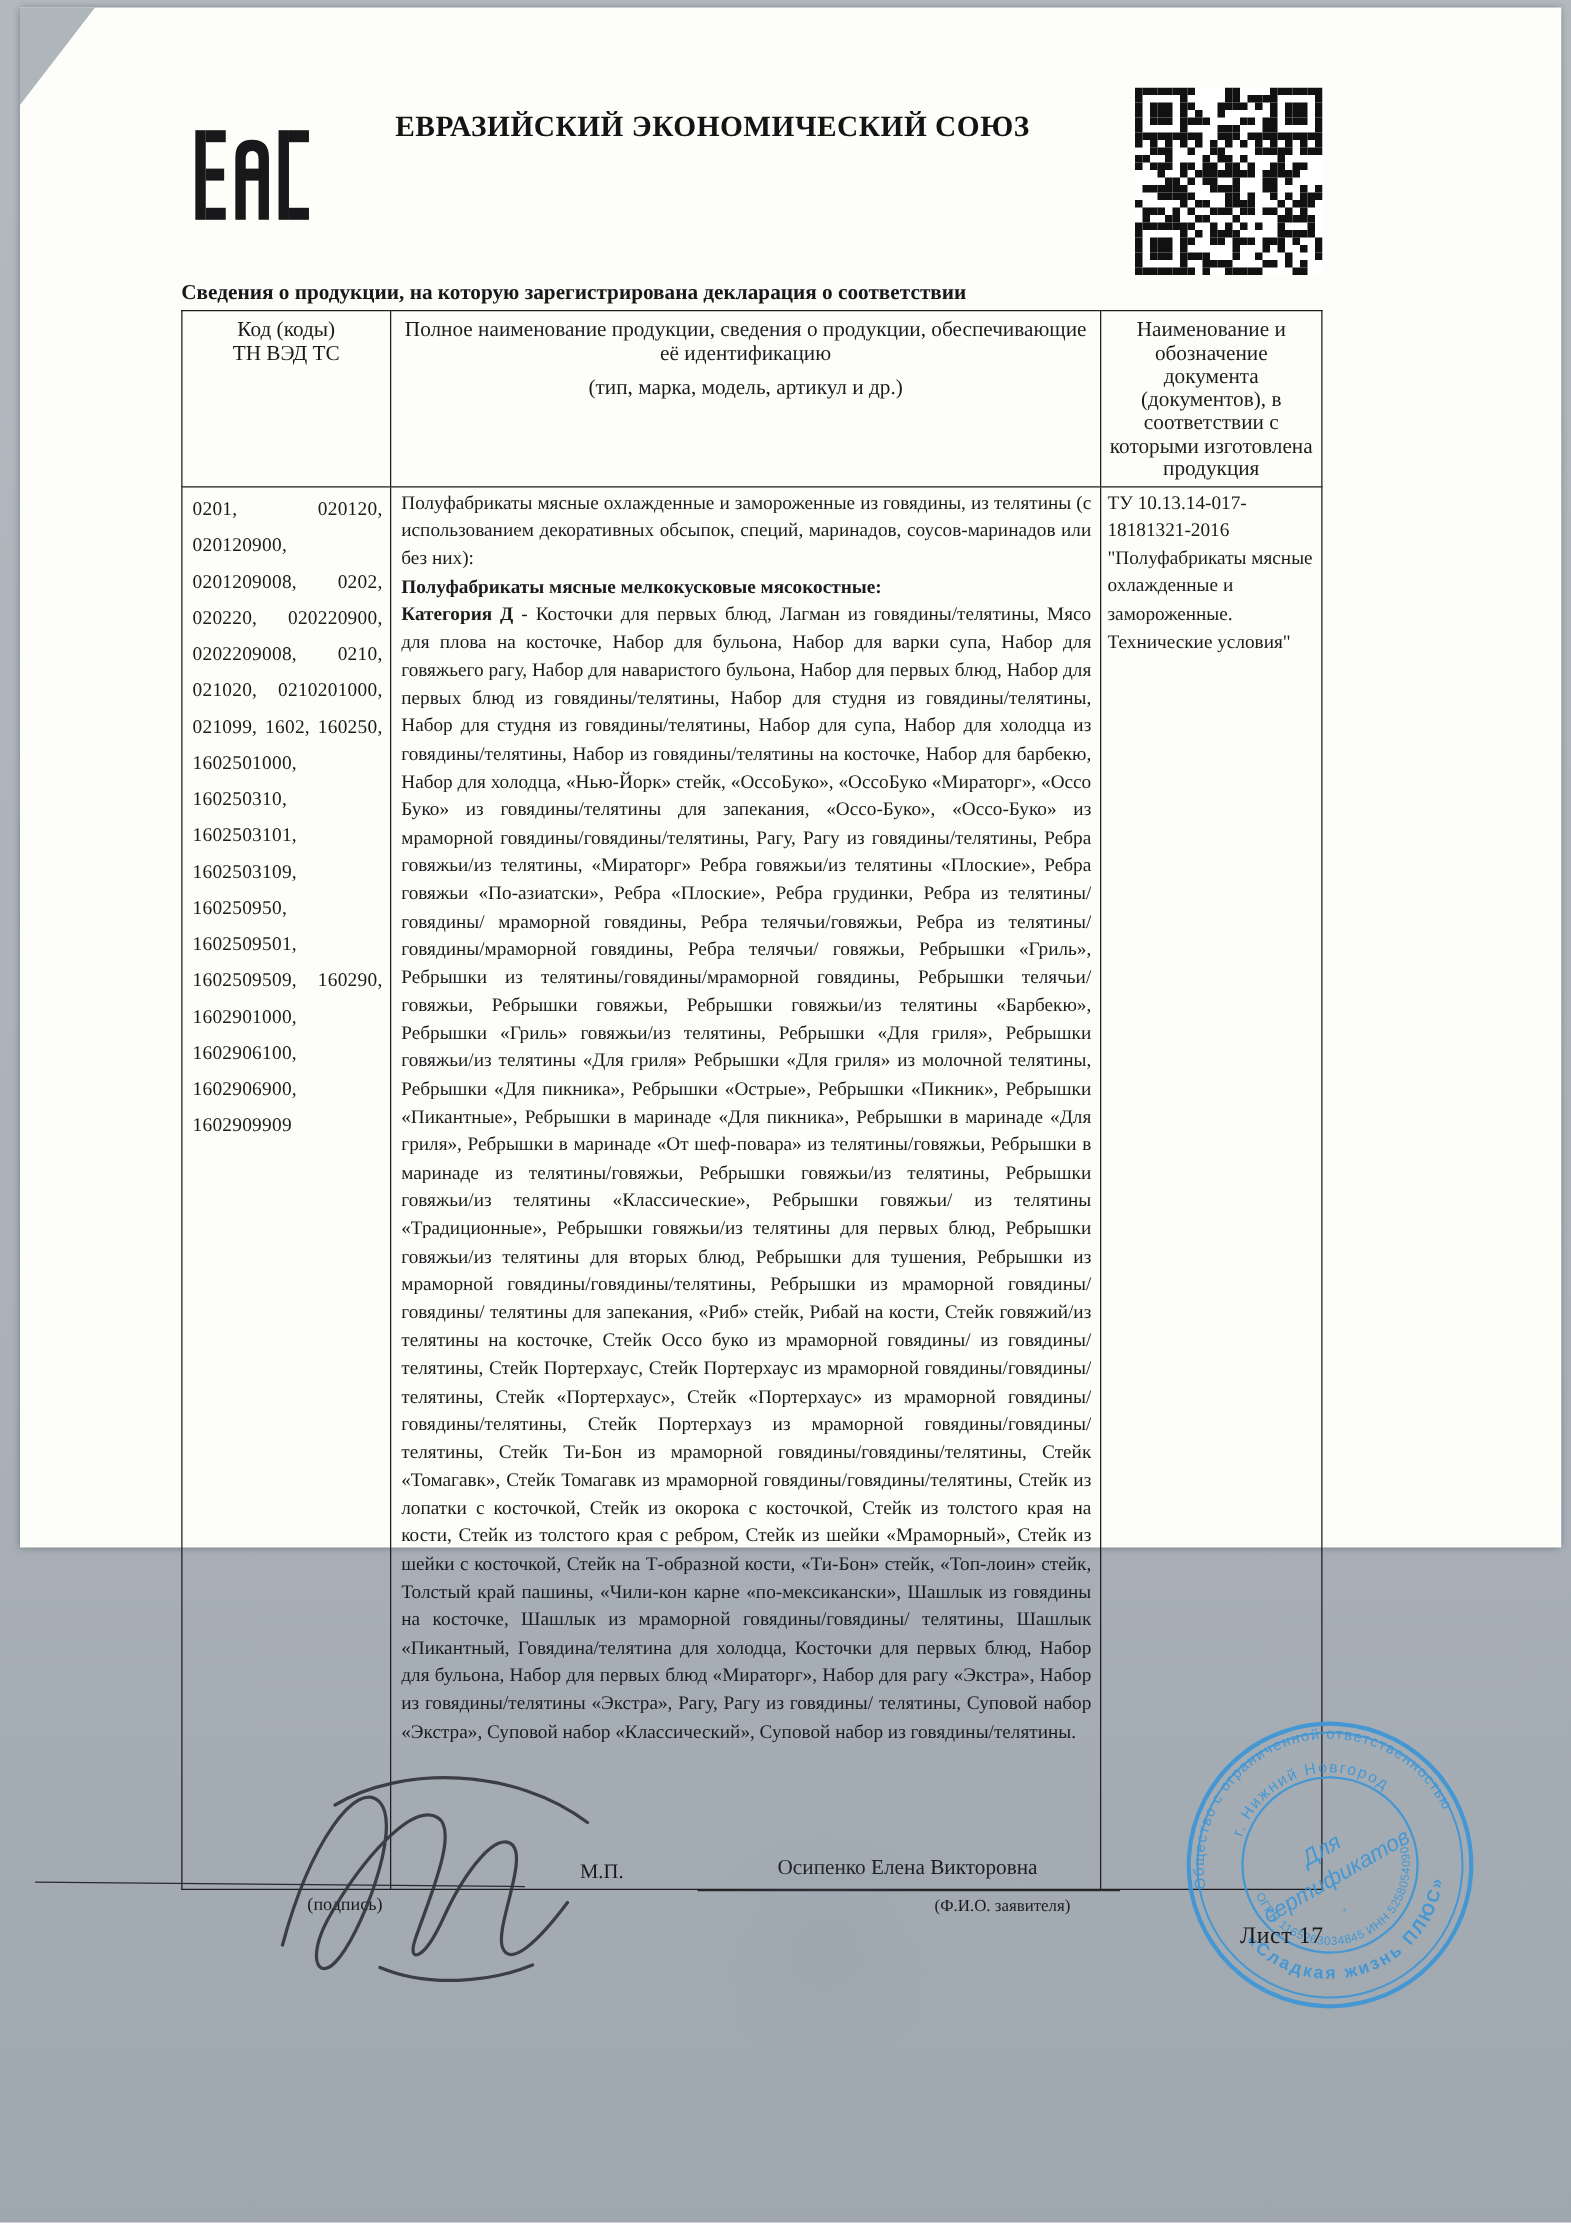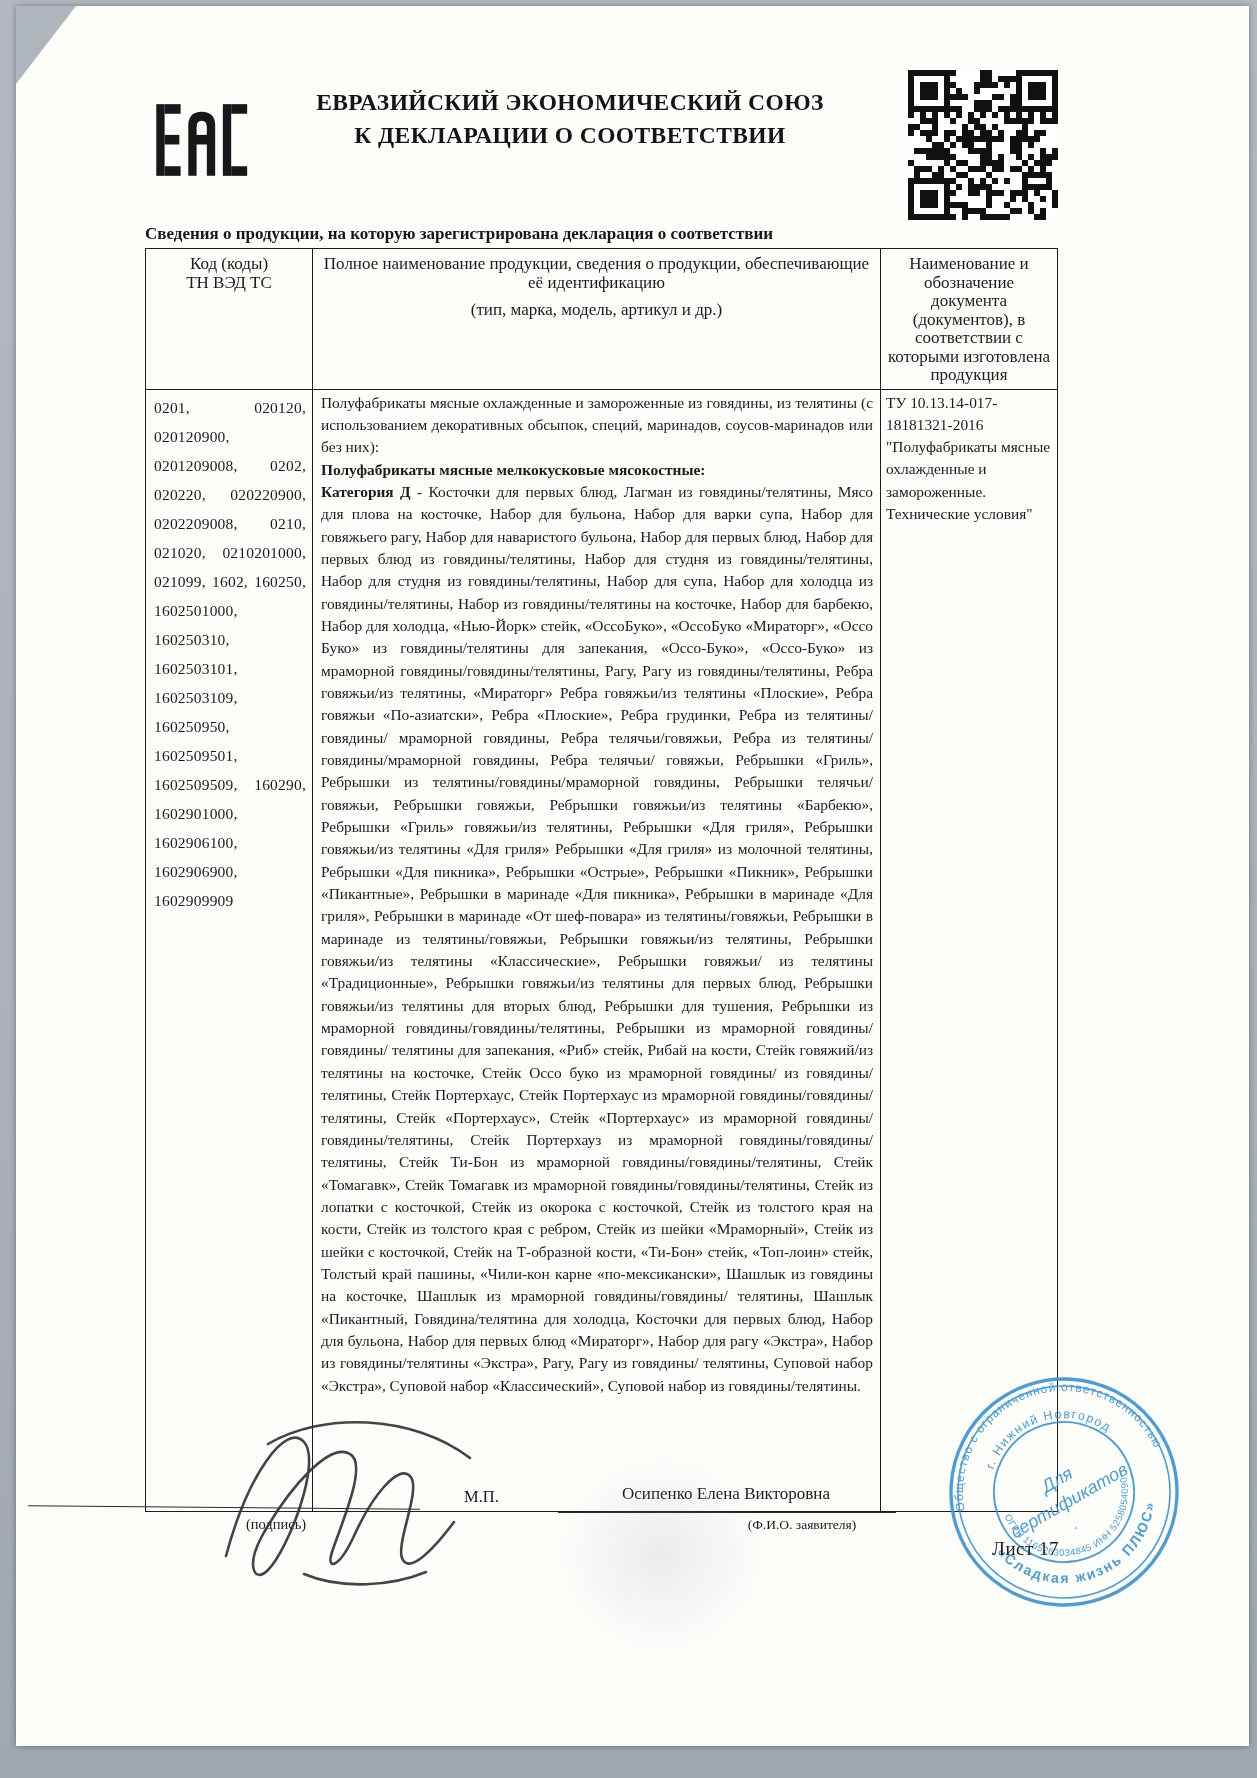--- a/index.html
+++ b/index.html
@@ -2,21 +2,21 @@
 <html><head>
 <meta charset="utf-8">
 <style>
   html,body{margin:0;padding:0;}
   body{
     width:1257px;height:1778px;position:relative;overflow:hidden;
     background:linear-gradient(180deg,#b3b9bf 0%,#aab1b8 60%,#9fa7af 100%);
     font-family:"Liberation Serif","DejaVu Serif",serif;color:#1b1b1e;
   }
   .page{
-    position:absolute;left:16px;top:6px;width:1233px;height:1740px;
+    position:absolute;left:16px;top:6px;width:1233px;height:1232px;
     background:#fdfdfa;box-shadow:0 0 6px rgba(0,0,0,.35);
   }
   .page .fold{
     position:absolute;left:0;top:0;width:0;height:0;
     border-top:78px solid #aeb5bb;border-right:60px solid transparent;
     filter:blur(.5px);
   }
   .abs{position:absolute;}
   .b{font-weight:700;}
 
@@ -72,21 +72,20 @@
         <rect x="63" y="48" width="20" height="15"></rect>
         <rect x="106" y="0" width="13" height="112"></rect>
         <rect x="119" y="0" width="25" height="15"></rect>
         <rect x="119" y="97" width="25" height="15"></rect>
       </g>
     </svg>
   </div>
 
   <div class="abs title-block">
     <div>ЕВРАЗИЙСКИЙ ЭКОНОМИЧЕСКИЙ СОЮЗ</div>
-    <div>К ДЕКЛАРАЦИИ О СООТВЕТСТВИИ</div>
   </div>
 
   <div class="abs qr" id="qr"><svg width="150" height="150" viewBox="0 0 150 150">
         <rect width="150" height="150" fill="#fff"></rect>
         <g fill="#111">
           <rect x="0" y="0" width="6" height="6"></rect>
           <rect x="6" y="0" width="6" height="6"></rect>
           <rect x="12" y="0" width="6" height="6"></rect>
           <rect x="18" y="0" width="6" height="6"></rect>
           <rect x="24" y="0" width="6" height="6"></rect>

